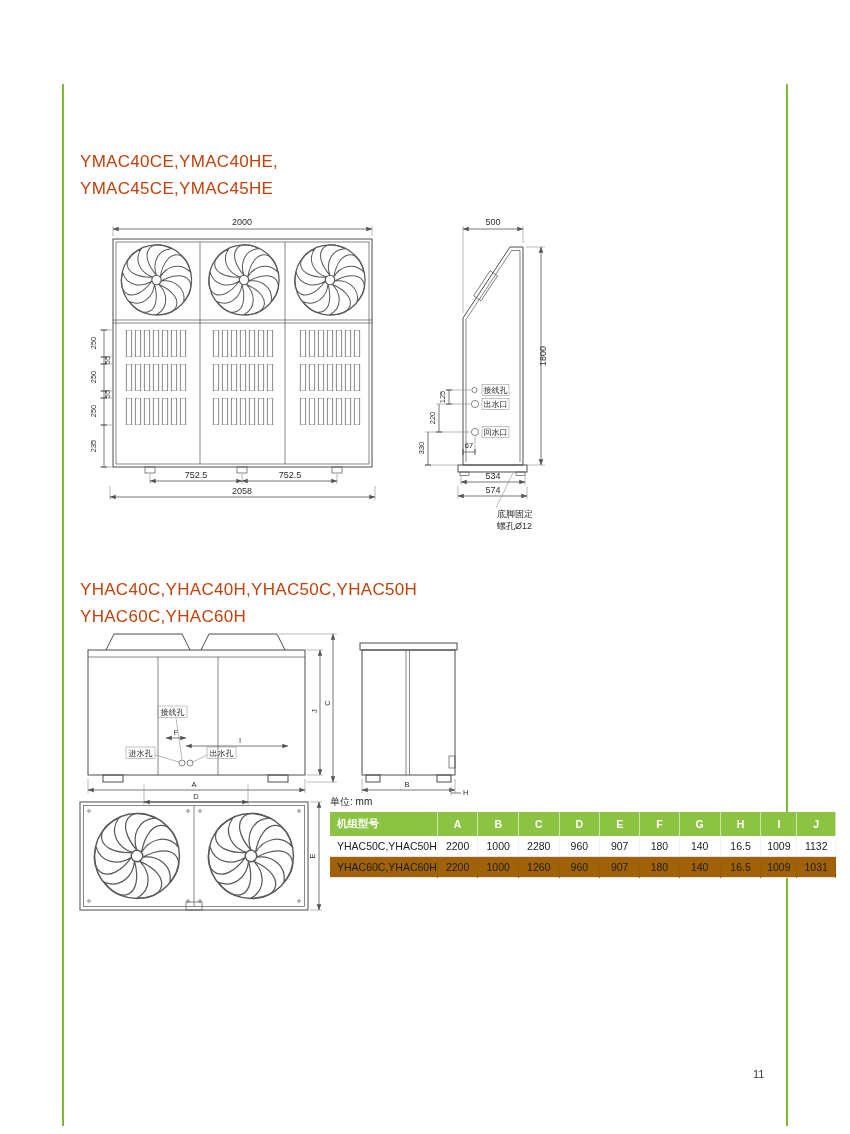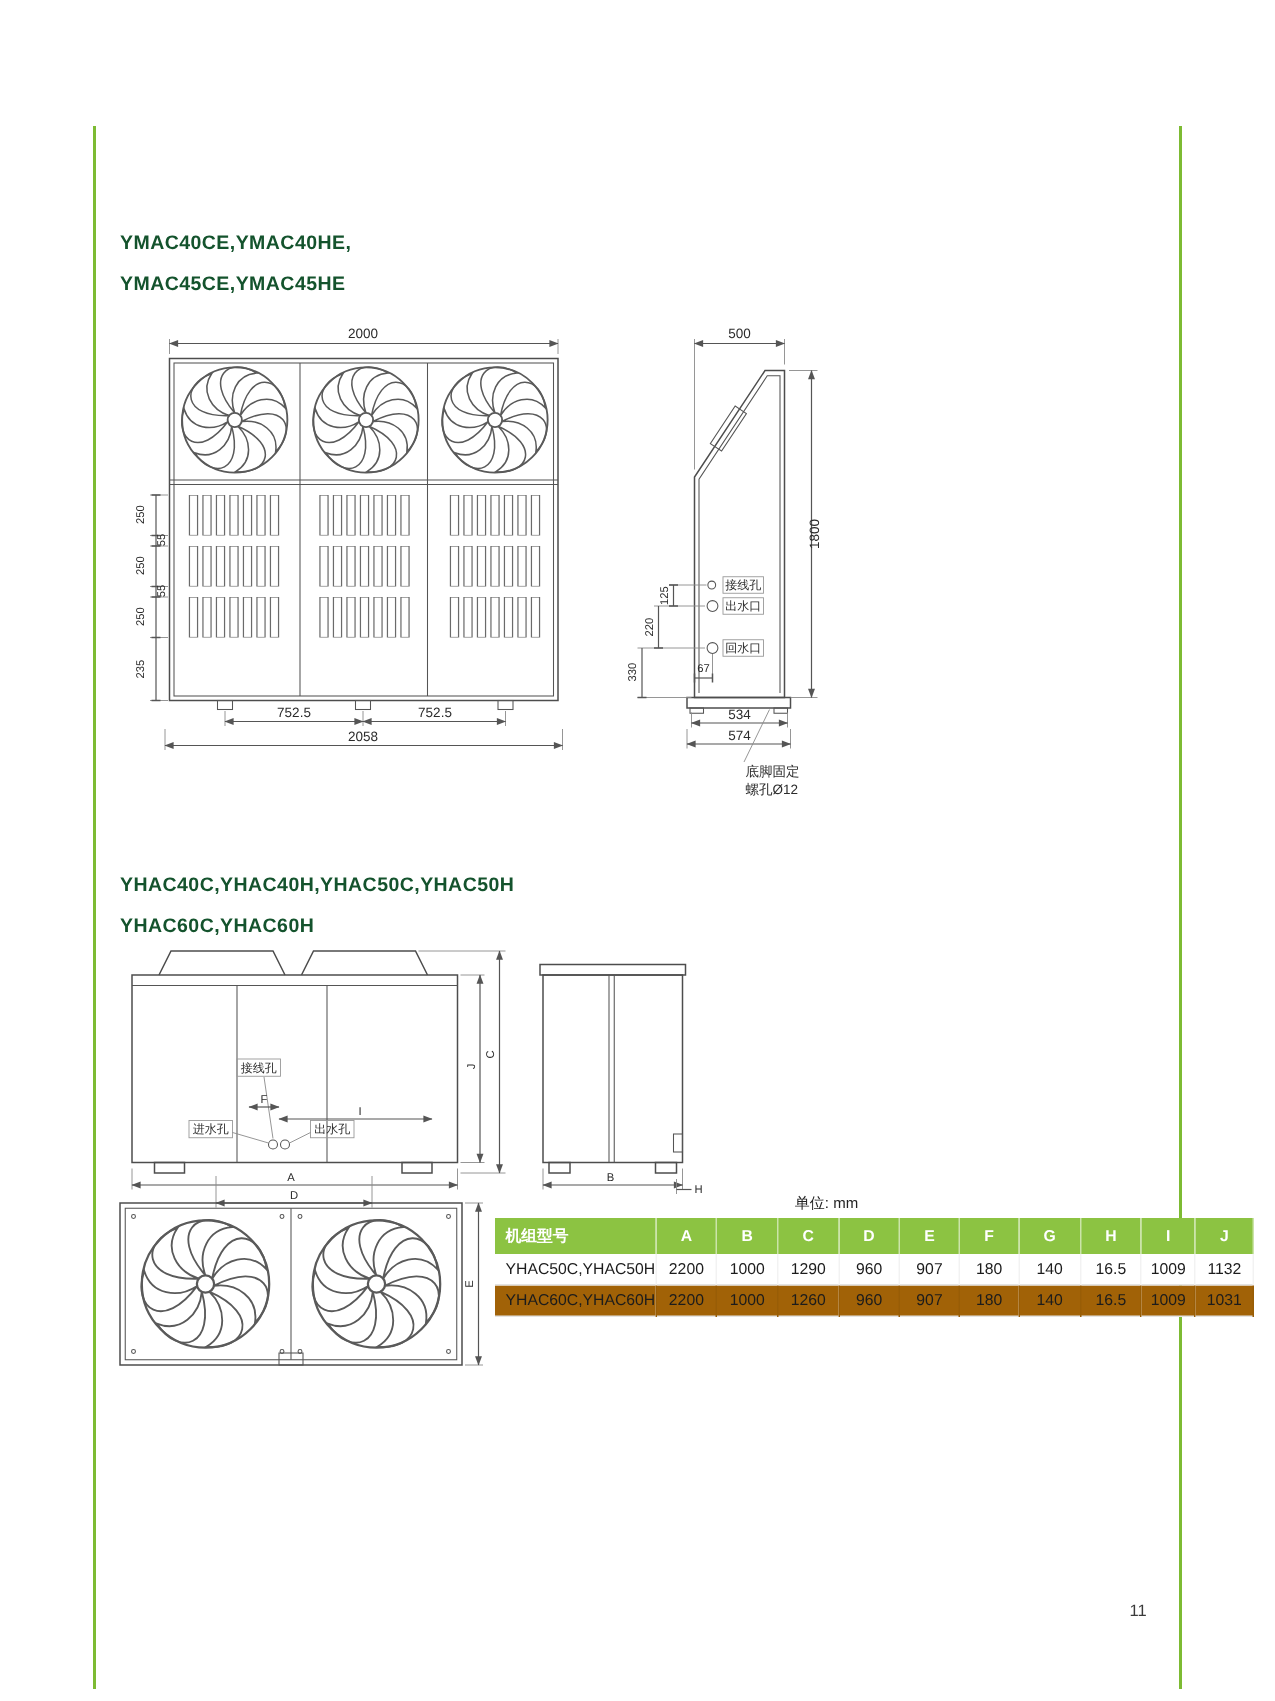--- a/index.html
+++ b/index.html
@@ -1,26 +1,26 @@
 <!DOCTYPE html>
 <html><head>
 <meta charset="utf-8">
 <style>
   *{margin:0;padding:0;box-sizing:border-box}
   html,body{width:850px;height:1134px;background:#fff}
   body{position:relative;font-family:"Liberation Sans","DejaVu Sans",sans-serif;overflow:hidden}
   .edge{position:absolute;top:84px;width:2px;height:1042px;background:#7DBB33}
   .edge.l{left:62px}.edge.r{left:786px}
-  .sec-title{position:absolute;color:#14532d;font-weight:bold;font-size:13px;line-height:27px;letter-spacing:.3px}
+  .sec-title{position:absolute;color:#c2410c;font-weight:normal;font-size:17px;line-height:27px;letter-spacing:.3px}
   #t1{left:80px;top:148px}
   #t2{left:80px;top:576px}
   svg.drawing{position:absolute;overflow:visible}
   #d1{left:70px;top:210px}
   #d2{left:70px;top:622px}
-  .unit-note{position:absolute;left:330px;top:795px;width:442px;text-align:center;font-size:10px;color:#222}
+  .unit-note{position:absolute;left:330px;top:795px;width:442px;text-align:left;font-size:10px;color:#222}
   .dim-table{position:absolute;left:330px;top:812px;width:442px;border-collapse:collapse;font-size:10.5px;color:#1c1c1c}
   .dim-table th{background:#8CC342;color:#fff;font-size:10.5px;font-weight:bold;padding:5px 16px;border-right:1px solid rgba(255,255,255,.55);text-align:center}
   .dim-table th.model,.dim-table td.model{width:108px;text-align:left;padding-left:7px}
   .dim-table td{text-align:center;padding:4px 0;border-right:1px solid rgba(0,0,0,.05)}
   .dim-table tbody tr{background:#fff;border-bottom:1px solid #E3E3E3}
   .dim-table tbody tr:nth-child(2){background:#a16207}
   .page-number{position:absolute;left:753px;top:1068px;font-size:11px;color:#3a3a3a}
   
   .obj{fill:none;stroke:#4d4d4d;stroke-width:1}
   .obj2{fill:none;stroke:#555;stroke-width:.7}
@@ -326,21 +326,21 @@
       <th>H</th>
       <th>I</th>
       <th>J</th>
     </tr>
   </thead>
   <tbody>
     <tr>
       <td class="model">YHAC50C,YHAC50H</td>
       <td>2200</td>
       <td>1000</td>
-      <td>1290</td>
+      <td>2280</td>
       <td>960</td>
       <td>907</td>
       <td>180</td>
       <td>140</td>
       <td>16.5</td>
       <td>1009</td>
       <td>1132</td>
     </tr>
     <tr>
       <td class="model">YHAC60C,YHAC60H</td>

